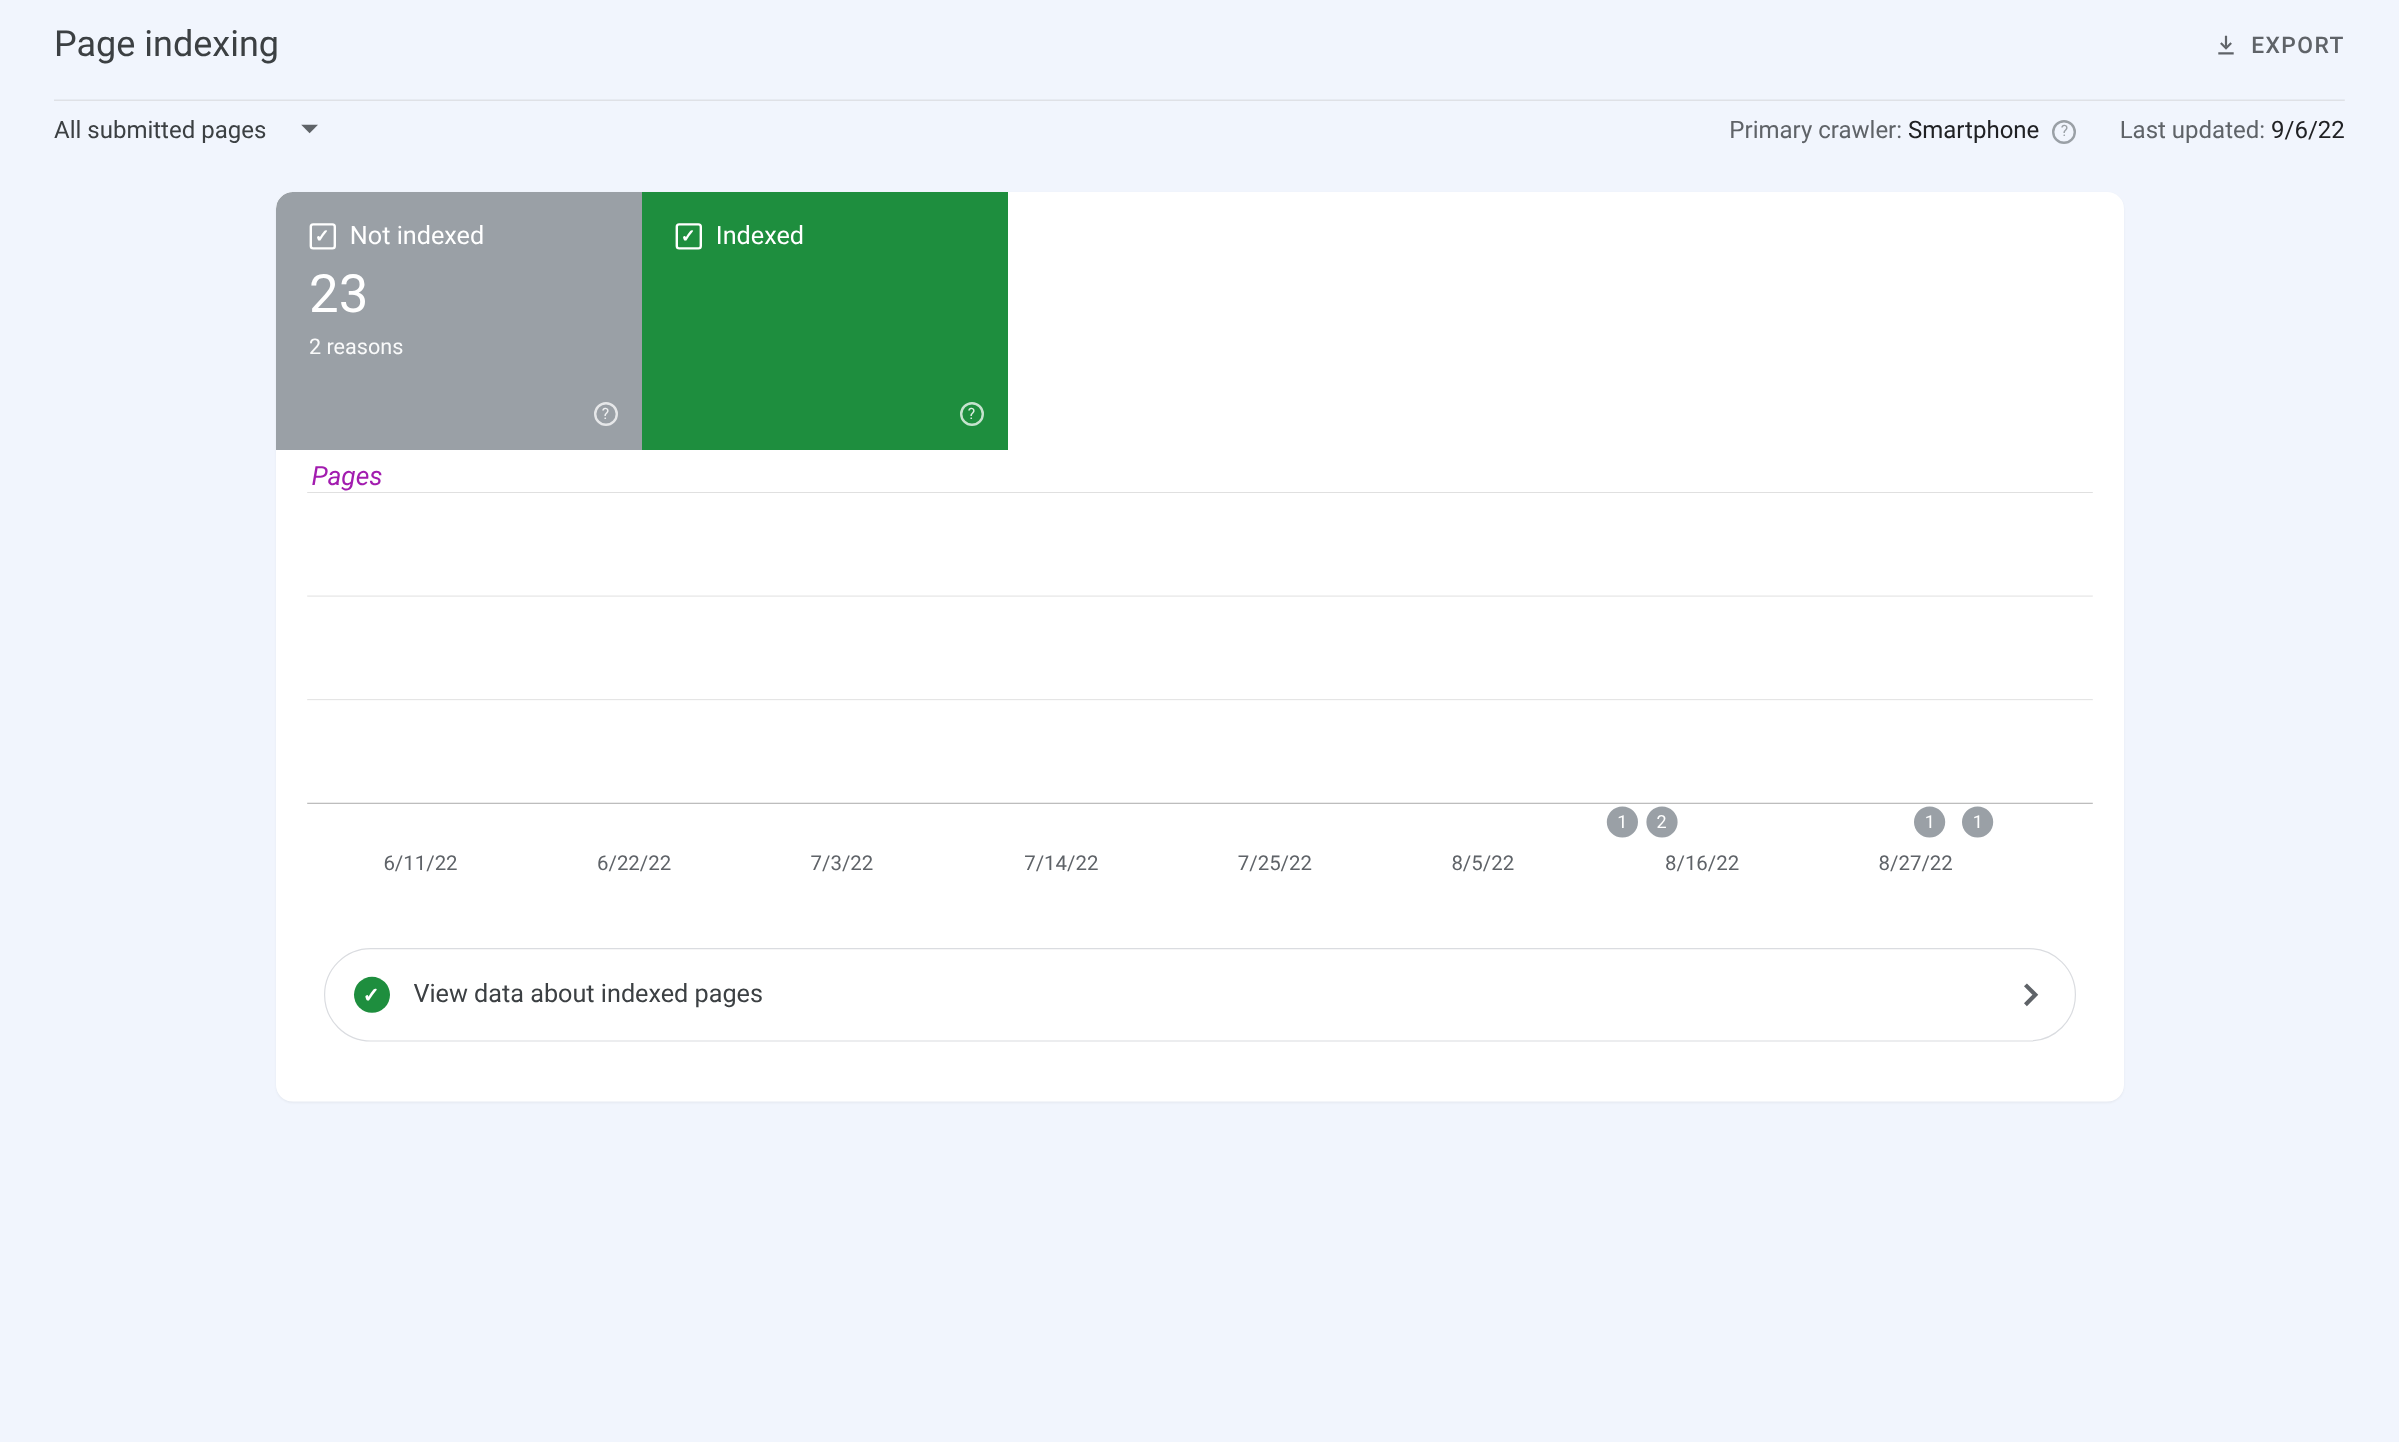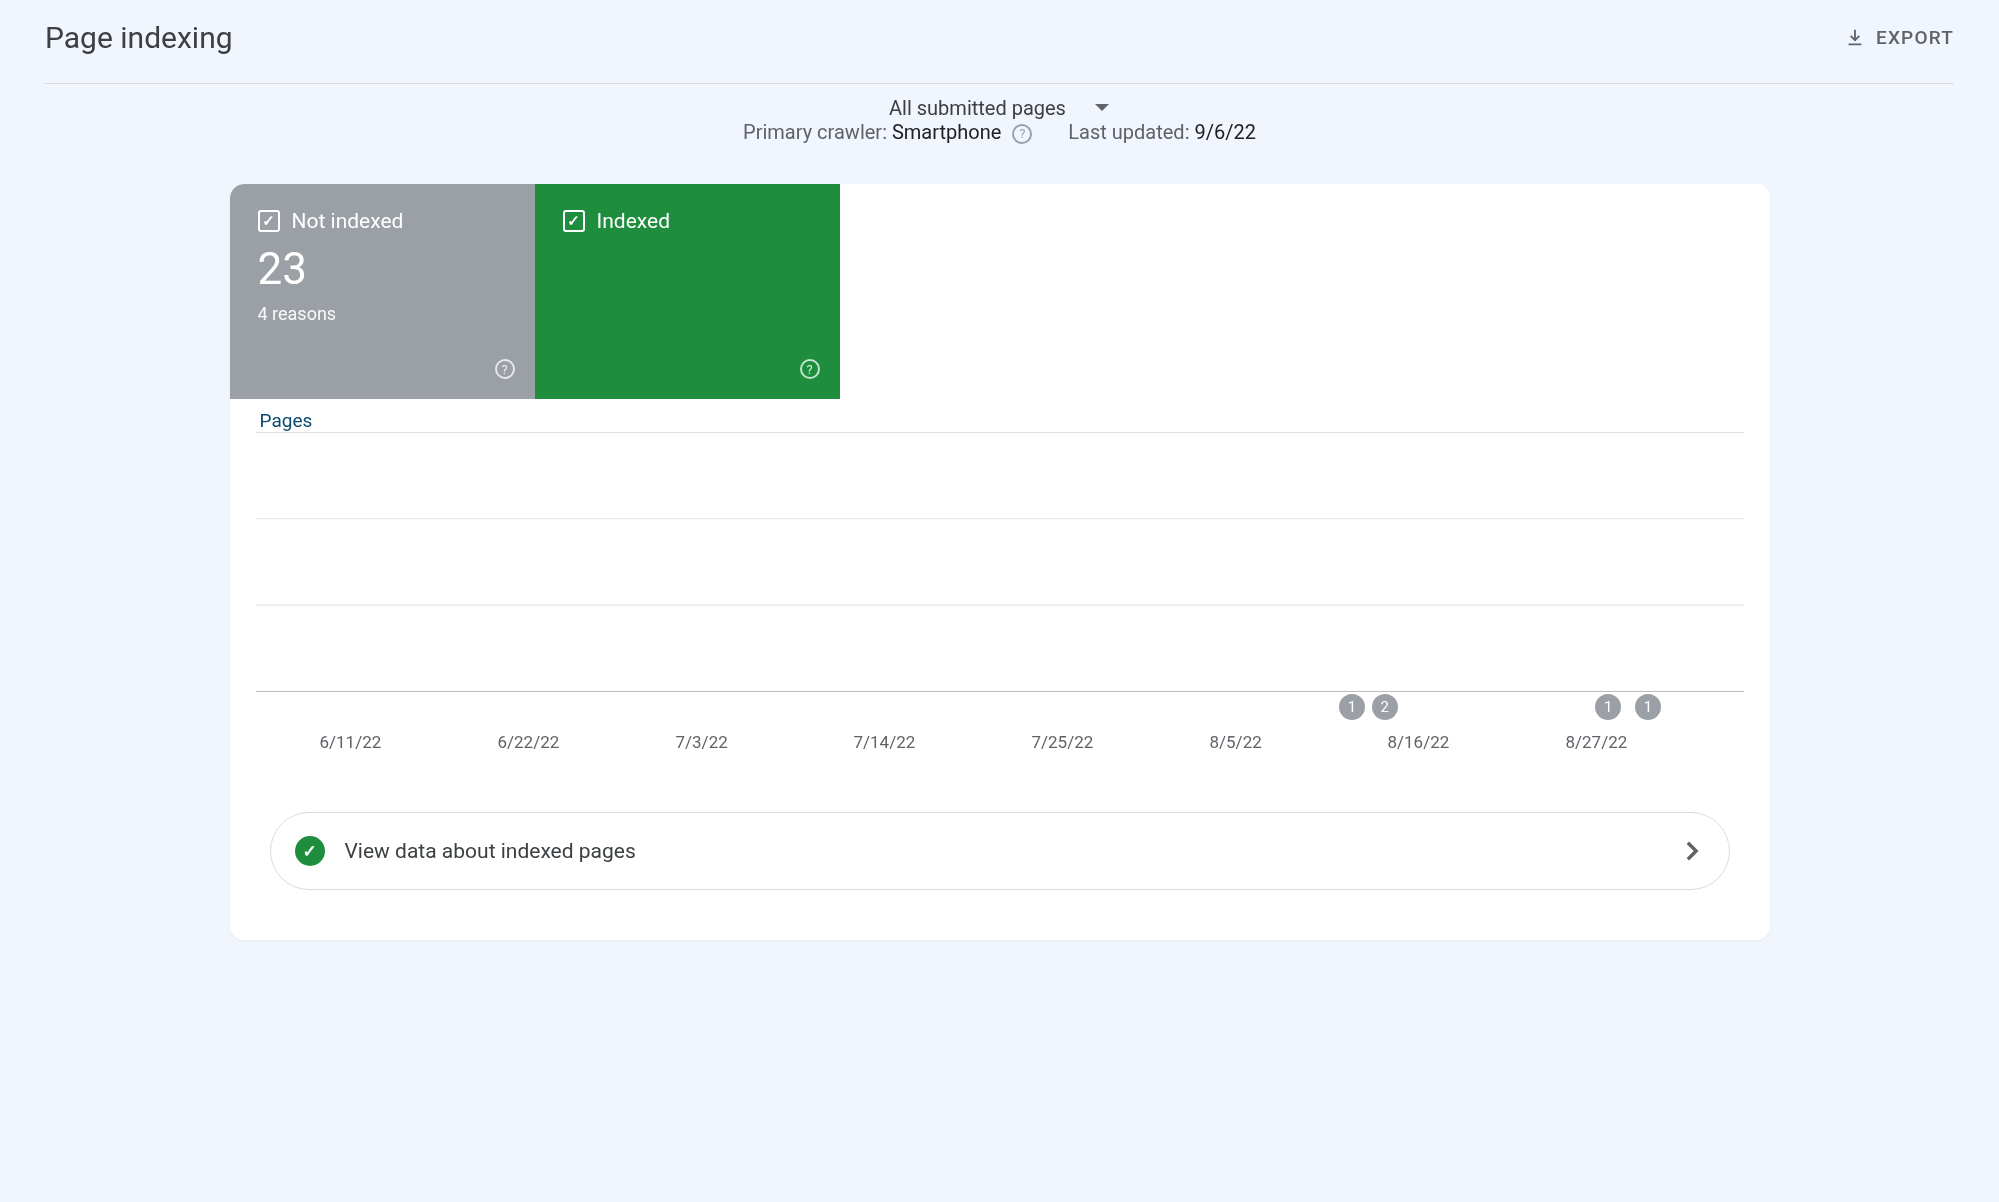--- a/index.html
+++ b/index.html
@@ -36,21 +36,20 @@
     cursor: pointer;
     font-size: 19px;
   }
   .filter-row {
     display: flex;
     align-items: center;
     justify-content: space-between;
     margin-bottom: 40px;
     font-size: 20px;
     color: #5f6368;
-    flex-direction: column;
   }
   .filter-dropdown {
     display: inline-flex;
     align-items: center;
     gap: 28px;
     cursor: pointer;
     color: #3c4043;
   }
   .meta-right {
     display: inline-flex;
@@ -126,21 +125,21 @@
     font-size: 22px;
     color: #3c4043;
   }
   .imp-checkbox {
     width: 26px; height: 26px;
     border: 2.5px solid #5f6368;
     border-radius: 4px;
   }
   
   .chart-wrap { padding: 10px 26px 20px 26px; }
-  .y-title { font-size: 19px; color: #0c4a6e; padding-left: 4px; }
+  .y-title { font-size: 22px; color: #a21caf; padding-left: 4px; font-style: italic; }
   .chart-row { display:flex; align-items:stretch; }
   .y-axis {
     width: 64px;
     display:flex;
     flex-direction:column;
     justify-content:space-between;
     text-align:right;
     padding-right: 10px;
     color:#5f6368;
     font-size:17px;
@@ -239,21 +238,21 @@
 
   <div class="card">
 
     <div class="stat-tabs">
       <div class="stat-tab notindexed">
         <div class="stat-check">
           <span class="box">✓</span>
           <span>Not indexed</span>
         </div>
         <div class="stat-value">23</div>
-        <div class="stat-reasons">4 reasons</div>
+        <div class="stat-reasons">2 reasons</div>
         <span class="help-circle light stat-help">?</span>
       </div>
       <div class="stat-tab indexed">
         <div class="stat-check">
           <span class="box">✓</span>
           <span>Indexed</span>
         </div>
         <span class="help-circle light stat-help">?</span>
       </div>
     </div>

